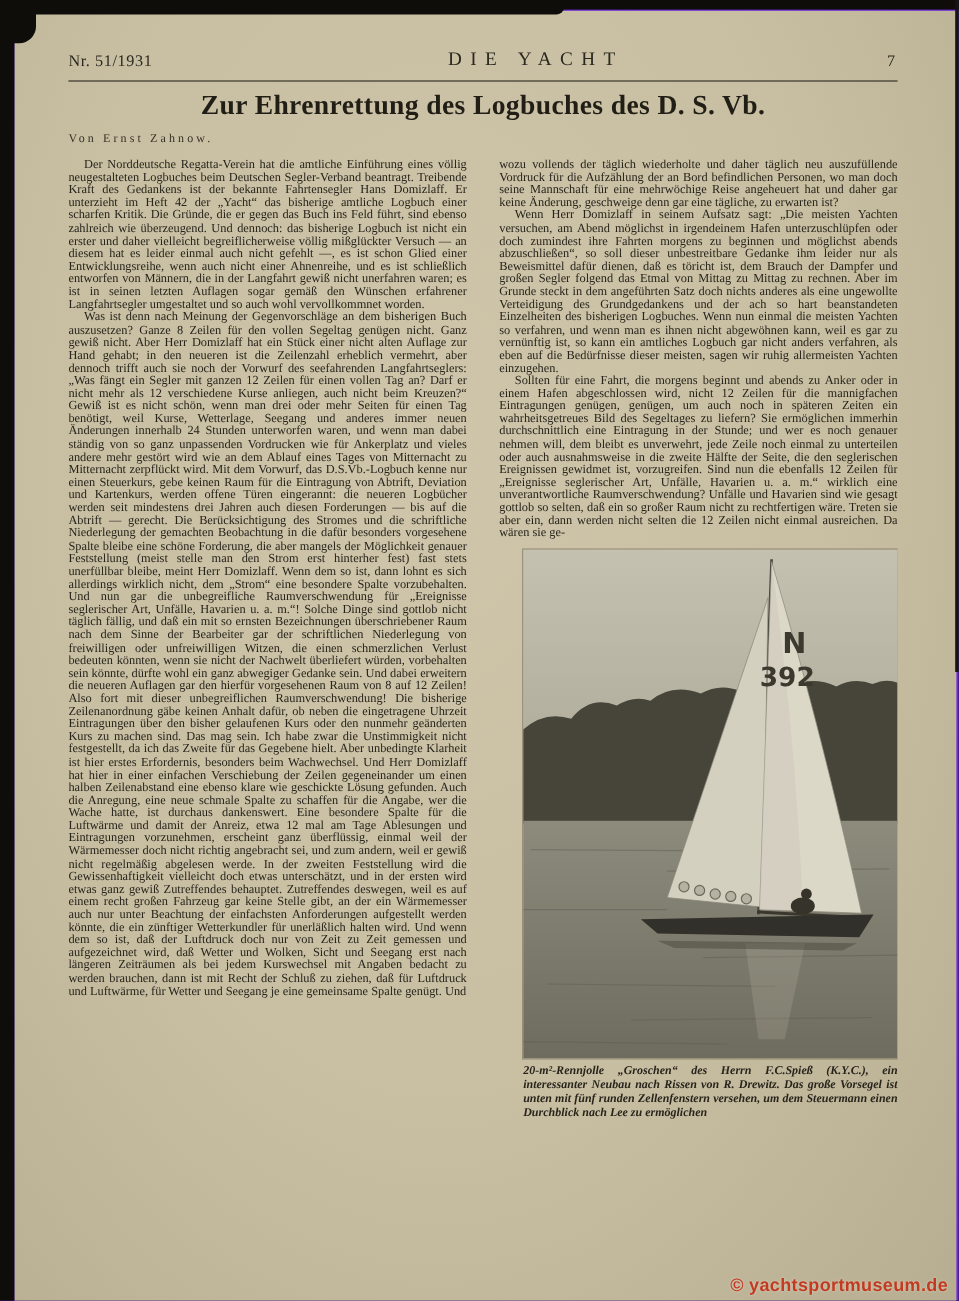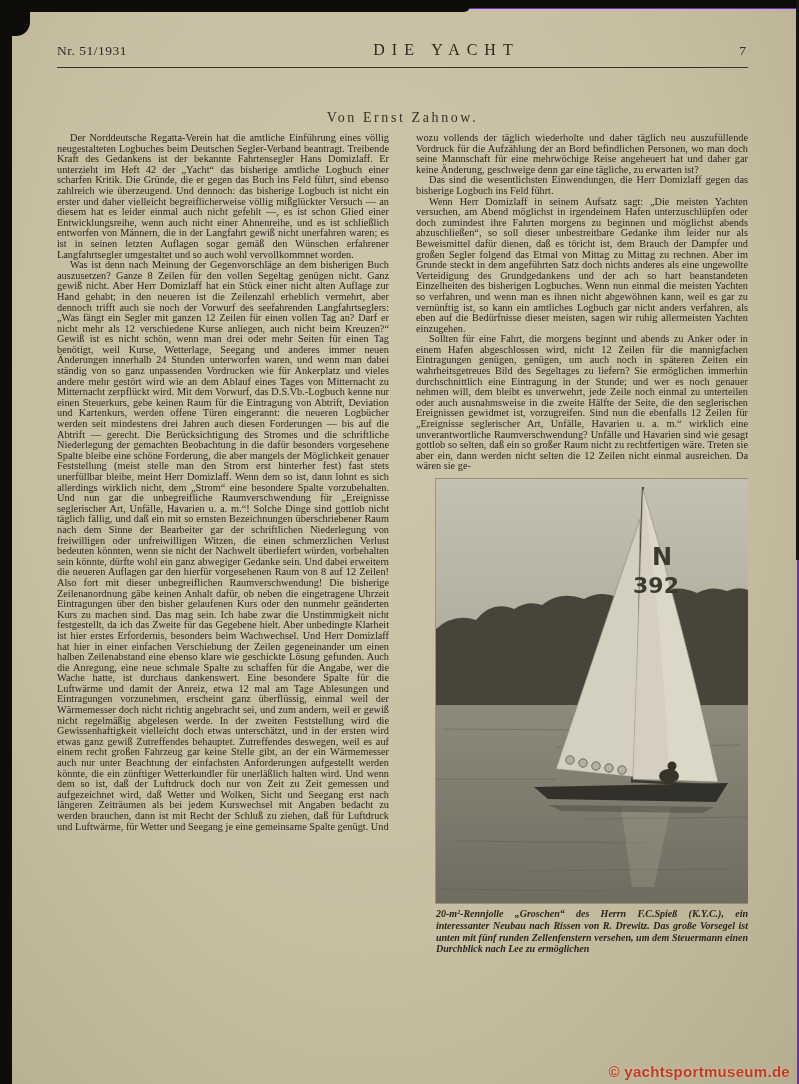--- a/index.html
+++ b/index.html
@@ -44,23 +44,23 @@
   }
   .title {
     position: absolute; top: 66px; left: 45px; width: 691px; margin: 0;
     text-align: center;
     font-family: "Liberation Serif", serif;
     font-size: 23px; font-weight: bold; letter-spacing: 0.3px;
     color: #211e16;
   }
   .byline {
     position: absolute; top: 101px; left: 45px; width: 691px;
-    text-align: center;
+    text-align: left;
     font-family: "Liberation Serif", serif;
-    font-size: 14px; letter-spacing: 2.6px;
+    font-size: 10px; letter-spacing: 2.6px;
     color: #363127;
   }
   .columns {
     position: absolute; top: 124px; left: 45px; width: 691px; height: 948px;
     display: flex; gap: 27px; overflow: hidden;
   }
   .col {
     width: 332px; flex: 0 0 332px;
     font-family: "Liberation Serif", serif;
     font-size: 10.3px; line-height: 10.6px;
@@ -99,31 +99,31 @@
 <main class="scan">
   <section class="paper">
 
     <header class="page-header">
       <span class="issue">Nr. 51/1931</span>
       <span class="masthead">DIE YACHT</span>
       <span class="pagenum">7</span>
     </header>
     <div class="rule"></div>
 
+    <h1 class="title">Zur Ehrenrettung des Logbuches des D. S. Vb.</h1>
     <div class="byline">Von Ernst Zahnow.</div>
 
     <div class="columns">
       <div class="col" lang="de">
         <p class="indent">Der Norddeutsche Regatta-Verein hat die amtliche Einführung eines völlig neugestalteten Logbuches beim Deutschen Segler-Verband beantragt. Treibende Kraft des Gedankens ist der bekannte Fahrtensegler Hans Domizlaff. Er unterzieht im Heft 42 der „Yacht“ das bisherige amtliche Logbuch einer scharfen Kritik. Die Gründe, die er gegen das Buch ins Feld führt, sind ebenso zahlreich wie überzeugend. Und dennoch: das bisherige Logbuch ist nicht ein erster und daher vielleicht begreiflicherweise völlig mißglückter Versuch — an diesem hat es leider einmal auch nicht gefehlt —, es ist schon Glied einer Entwicklungsreihe, wenn auch nicht einer Ahnenreihe, und es ist schließlich entworfen von Männern, die in der Langfahrt gewiß nicht unerfahren waren; es ist in seinen letzten Auflagen sogar gemäß den Wünschen erfahrener Langfahrtsegler umgestaltet und so auch wohl vervollkommnet worden.</p>
         <p class="indent">Was ist denn nach Meinung der Gegenvorschläge an dem bisherigen Buch auszusetzen? Ganze 8 Zeilen für den vollen Segeltag genügen nicht. Ganz gewiß nicht. Aber Herr Domizlaff hat ein Stück einer nicht alten Auflage zur Hand gehabt; in den neueren ist die Zeilenzahl erheblich vermehrt, aber dennoch trifft auch sie noch der Vorwurf des seefahrenden Langfahrtseglers: „Was fängt ein Segler mit ganzen 12 Zeilen für einen vollen Tag an? Darf er nicht mehr als 12 verschiedene Kurse anliegen, auch nicht beim Kreuzen?“ Gewiß ist es nicht schön, wenn man drei oder mehr Seiten für einen Tag benötigt, weil Kurse, Wetterlage, Seegang und anderes immer neuen Änderungen innerhalb 24 Stunden unterworfen waren, und wenn man dabei ständig von so ganz unpassenden Vordrucken wie für Ankerplatz und vieles andere mehr gestört wird wie an dem Ablauf eines Tages von Mitternacht zu Mitternacht zerpflückt wird. Mit dem Vorwurf, das D.S.Vb.-Logbuch kenne nur einen Steuerkurs, gebe keinen Raum für die Eintragung von Abtrift, Deviation und Kartenkurs, werden offene Türen eingerannt: die neueren Logbücher werden seit mindestens drei Jahren auch diesen Forderungen — bis auf die Abtrift — gerecht. Die Berücksichtigung des Stromes und die schriftliche Niederlegung der gemachten Beobachtung in die dafür besonders vorgesehene Spalte bleibe eine schöne Forderung, die aber mangels der Möglichkeit genauer Feststellung (meist stelle man den Strom erst hinterher fest) fast stets unerfüllbar bleibe, meint Herr Domizlaff. Wenn dem so ist, dann lohnt es sich allerdings wirklich nicht, dem „Strom“ eine besondere Spalte vorzubehalten. Und nun gar die unbegreifliche Raumverschwendung für „Ereignisse seglerischer Art, Unfälle, Havarien u. a. m.“! Solche Dinge sind gottlob nicht täglich fällig, und daß ein mit so ernsten Bezeichnungen überschriebener Raum nach dem Sinne der Bearbeiter gar der schriftlichen Niederlegung von freiwilligen oder unfreiwilligen Witzen, die einen schmerzlichen Verlust bedeuten könnten, wenn sie nicht der Nachwelt überliefert würden, vorbehalten sein könnte, dürfte wohl ein ganz abwegiger Gedanke sein. Und dabei erweitern die neueren Auflagen gar den hierfür vorgesehenen Raum von 8 auf 12 Zeilen! Also fort mit dieser unbegreiflichen Raumverschwendung! Die bisherige Zeilenanordnung gäbe keinen Anhalt dafür, ob neben die eingetragene Uhrzeit Eintragungen über den bisher gelaufenen Kurs oder den nunmehr geänderten Kurs zu machen sind. Das mag sein. Ich habe zwar die Unstimmigkeit nicht festgestellt, da ich das Zweite für das Gegebene hielt. Aber unbedingte Klarheit ist hier erstes Erfordernis, besonders beim Wachwechsel. Und Herr Domizlaff hat hier in einer einfachen Verschiebung der Zeilen gegeneinander um einen halben Zeilenabstand eine ebenso klare wie geschickte Lösung gefunden. Auch die Anregung, eine neue schmale Spalte zu schaffen für die Angabe, wer die Wache hatte, ist durchaus dankenswert. Eine besondere Spalte für die Luftwärme und damit der Anreiz, etwa 12 mal am Tage Ablesungen und Eintragungen vorzunehmen, erscheint ganz überflüssig, einmal weil der Wärmemesser doch nicht richtig angebracht sei, und zum andern, weil er gewiß nicht regelmäßig abgelesen werde. In der zweiten Feststellung wird die Gewissenhaftigkeit vielleicht doch etwas unterschätzt, und in der ersten wird etwas ganz gewiß Zutreffendes behauptet. Zutreffendes deswegen, weil es auf einem recht großen Fahrzeug gar keine Stelle gibt, an der ein Wärmemesser auch nur unter Beachtung der einfachsten Anforderungen aufgestellt werden könnte, die ein zünftiger Wetterkundler für unerläßlich halten wird. Und wenn dem so ist, daß der Luftdruck doch nur von Zeit zu Zeit gemessen und aufgezeichnet wird, daß Wetter und Wolken, Sicht und Seegang erst nach längeren Zeiträumen als bei jedem Kurswechsel mit Angaben bedacht zu werden brauchen, dann ist mit Recht der Schluß zu ziehen, daß für Luftdruck und Luftwärme, für Wetter und Seegang je eine gemeinsame Spalte genügt. Und</p>
       </div>
 
       <div class="col" lang="de">
         <p>wozu vollends der täglich wiederholte und daher täglich neu auszufüllende Vordruck für die Aufzählung der an Bord befindlichen Personen, wo man doch seine Mannschaft für eine mehrwöchige Reise angeheuert hat und daher gar keine Änderung, geschweige denn gar eine tägliche, zu erwarten ist?</p>
-        <p class="indent">Das sind die wesentlichsten Einwendungen, die Herr Domizlaff gegen das bisherige Logbuch ins Feld führt.</p>
         <p class="indent">Wenn Herr Domizlaff in seinem Aufsatz sagt: „Die meisten Yachten versuchen, am Abend möglichst in irgendeinem Hafen unterzuschlüpfen oder doch zumindest ihre Fahrten morgens zu beginnen und möglichst abends abzuschließen“, so soll dieser unbestreitbare Gedanke ihm leider nur als Beweismittel dafür dienen, daß es töricht ist, dem Brauch der Dampfer und großen Segler folgend das Etmal von Mittag zu Mittag zu rechnen. Aber im Grunde steckt in dem angeführten Satz doch nichts anderes als eine ungewollte Verteidigung des Grundgedankens und der ach so hart beanstandeten Einzelheiten des bisherigen Logbuches. Wenn nun einmal die meisten Yachten so verfahren, und wenn man es ihnen nicht abgewöhnen kann, weil es gar zu vernünftig ist, so kann ein amtliches Logbuch gar nicht anders verfahren, als eben auf die Bedürfnisse dieser meisten, sagen wir ruhig allermeisten Yachten einzugehen.</p>
         <p class="indent">Sollten für eine Fahrt, die morgens beginnt und abends zu Anker oder in einem Hafen abgeschlossen wird, nicht 12 Zeilen für die mannigfachen Eintragungen genügen, genügen, um auch noch in späteren Zeiten ein wahrheitsgetreues Bild des Segeltages zu liefern? Sie ermöglichen immerhin durchschnittlich eine Eintragung in der Stunde; und wer es noch genauer nehmen will, dem bleibt es unverwehrt, jede Zeile noch einmal zu unterteilen oder auch ausnahmsweise in die zweite Hälfte der Seite, die den seglerischen Ereignissen gewidmet ist, vorzugreifen. Sind nun die ebenfalls 12 Zeilen für „Ereignisse seglerischer Art, Unfälle, Havarien u. a. m.“ wirklich eine unverantwortliche Raumverschwendung? Unfälle und Havarien sind wie gesagt gottlob so selten, daß ein so großer Raum nicht zu rechtfertigen wäre. Treten sie aber ein, dann werden nicht selten die 12 Zeilen nicht einmal ausreichen. Da wären sie ge-</p>
 
         <figure class="photo">
           <svg viewBox="0 0 312 424" width="312" height="424" xmlns="http://www.w3.org/2000/svg">
             <defs>
               <linearGradient id="sky" x1="0" y1="0" x2="0" y2="1">
                 <stop offset="0" stop-color="#c4c1b1"></stop>
                 <stop offset="1" stop-color="#a9a695"></stop>
               </linearGradient>

